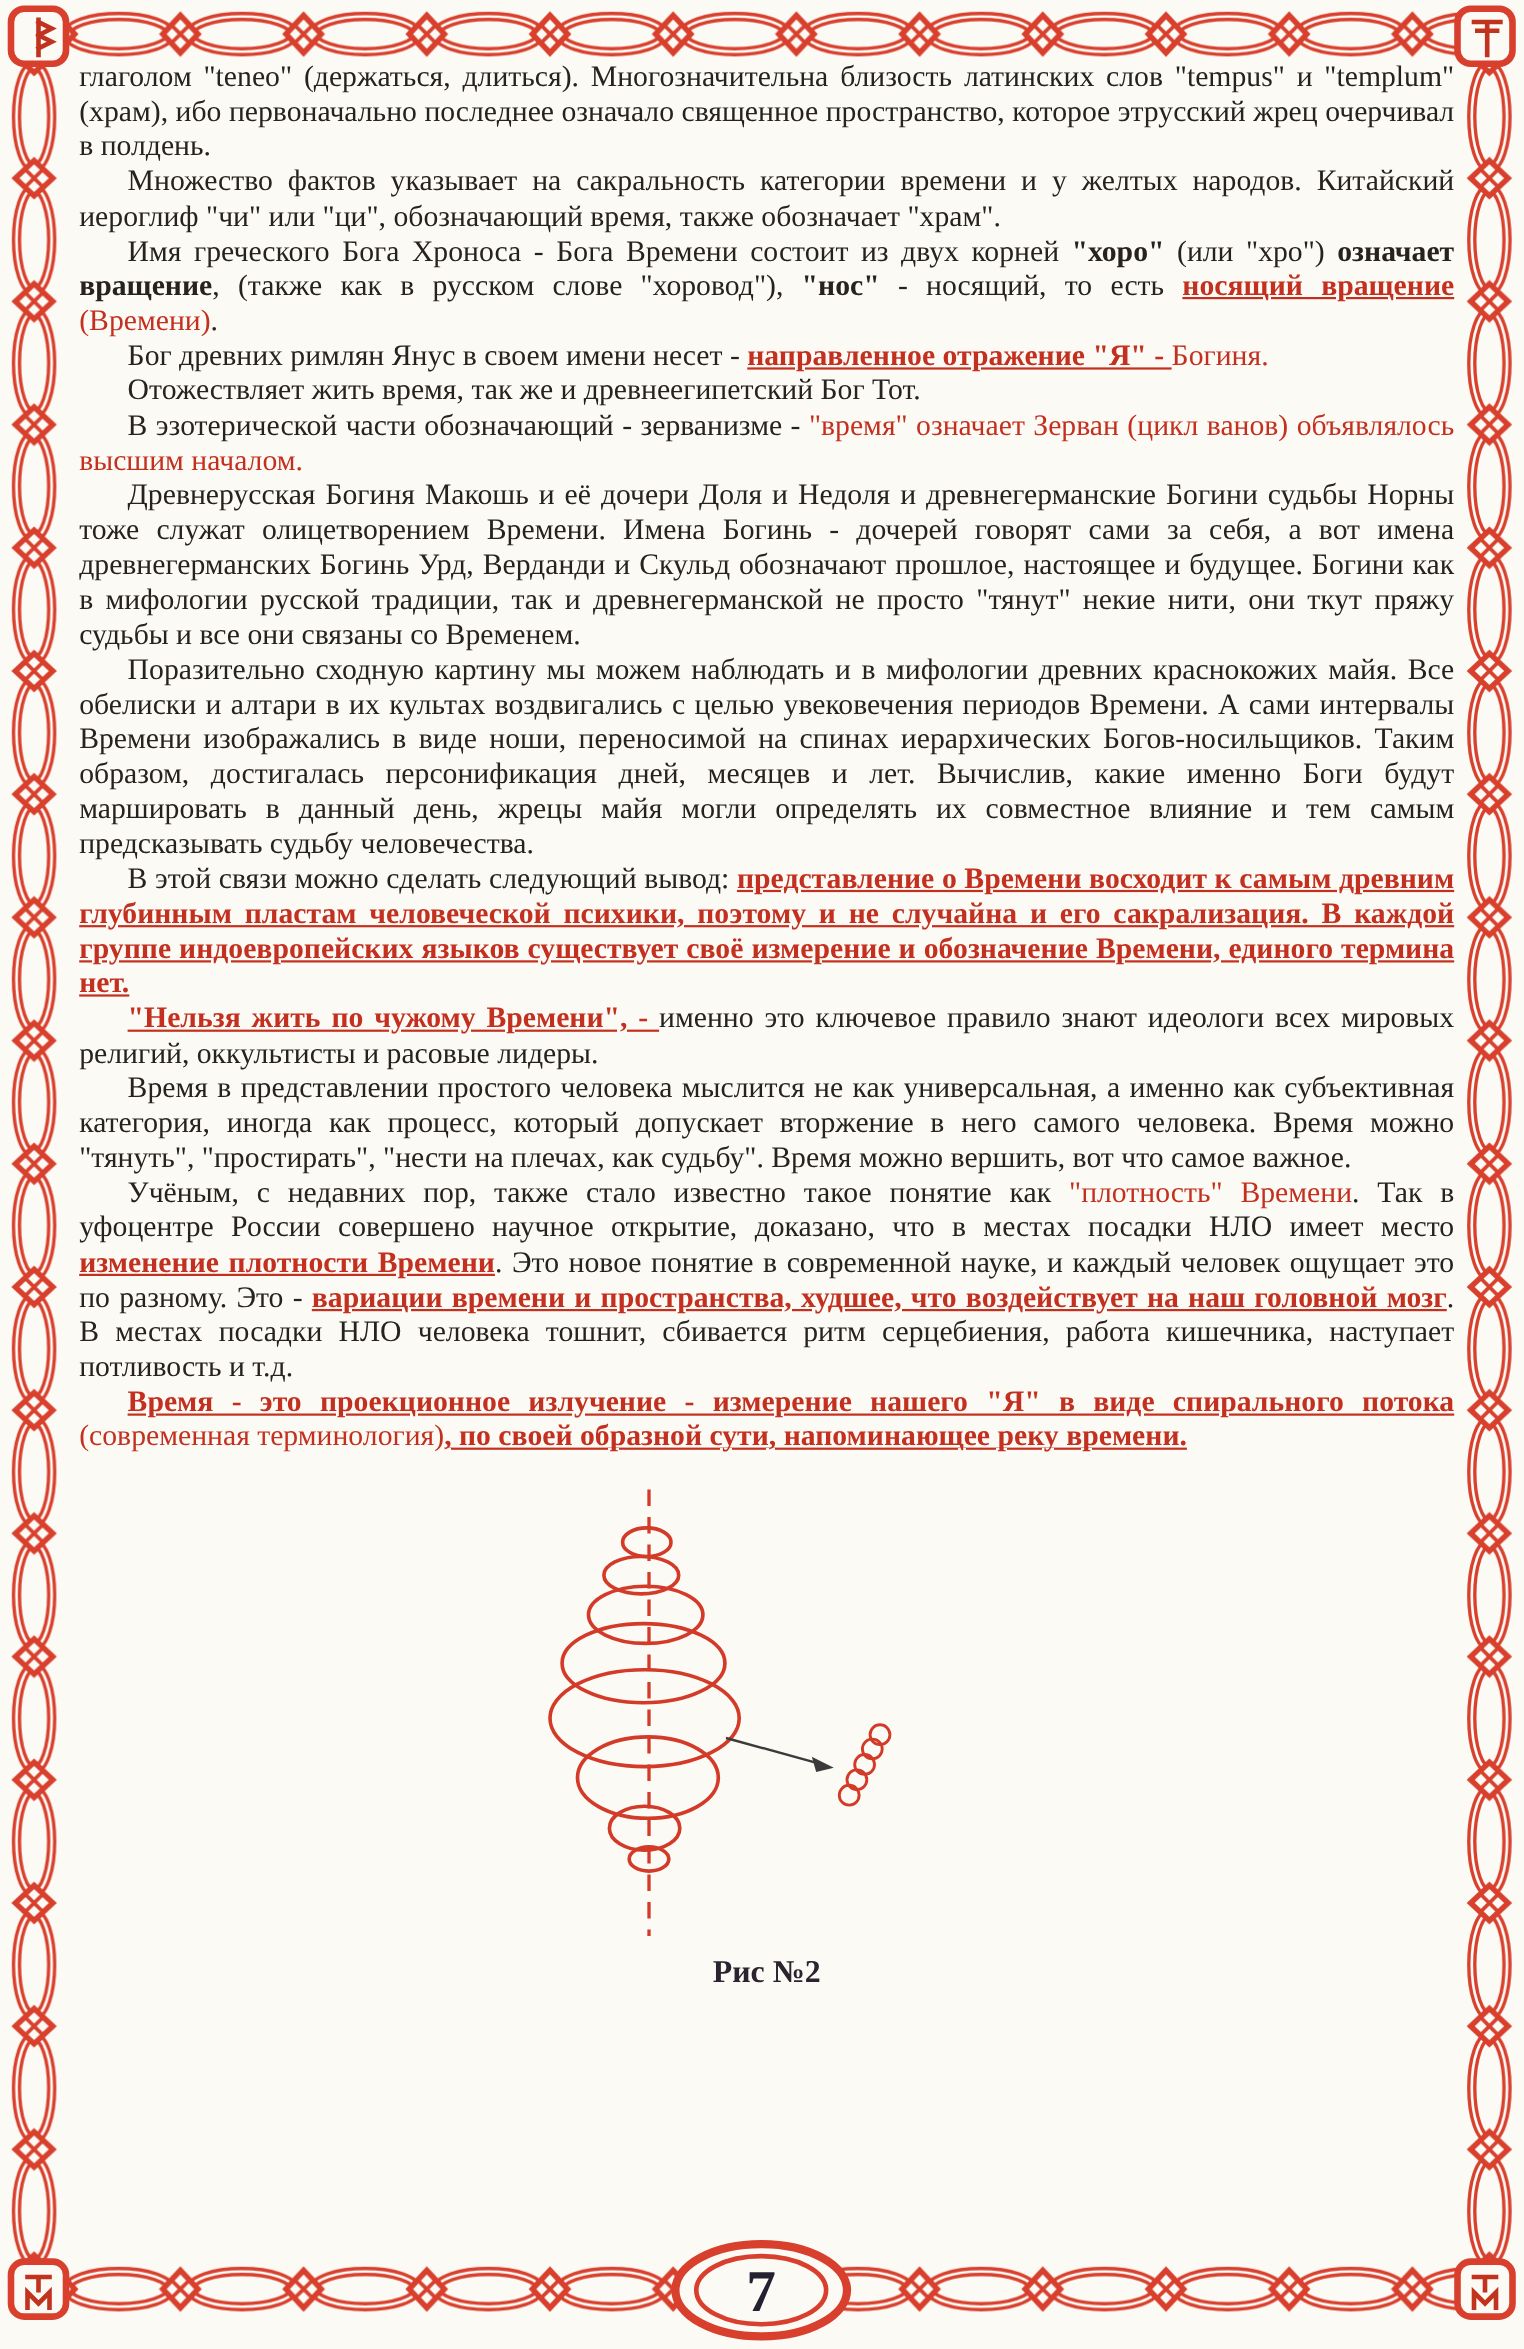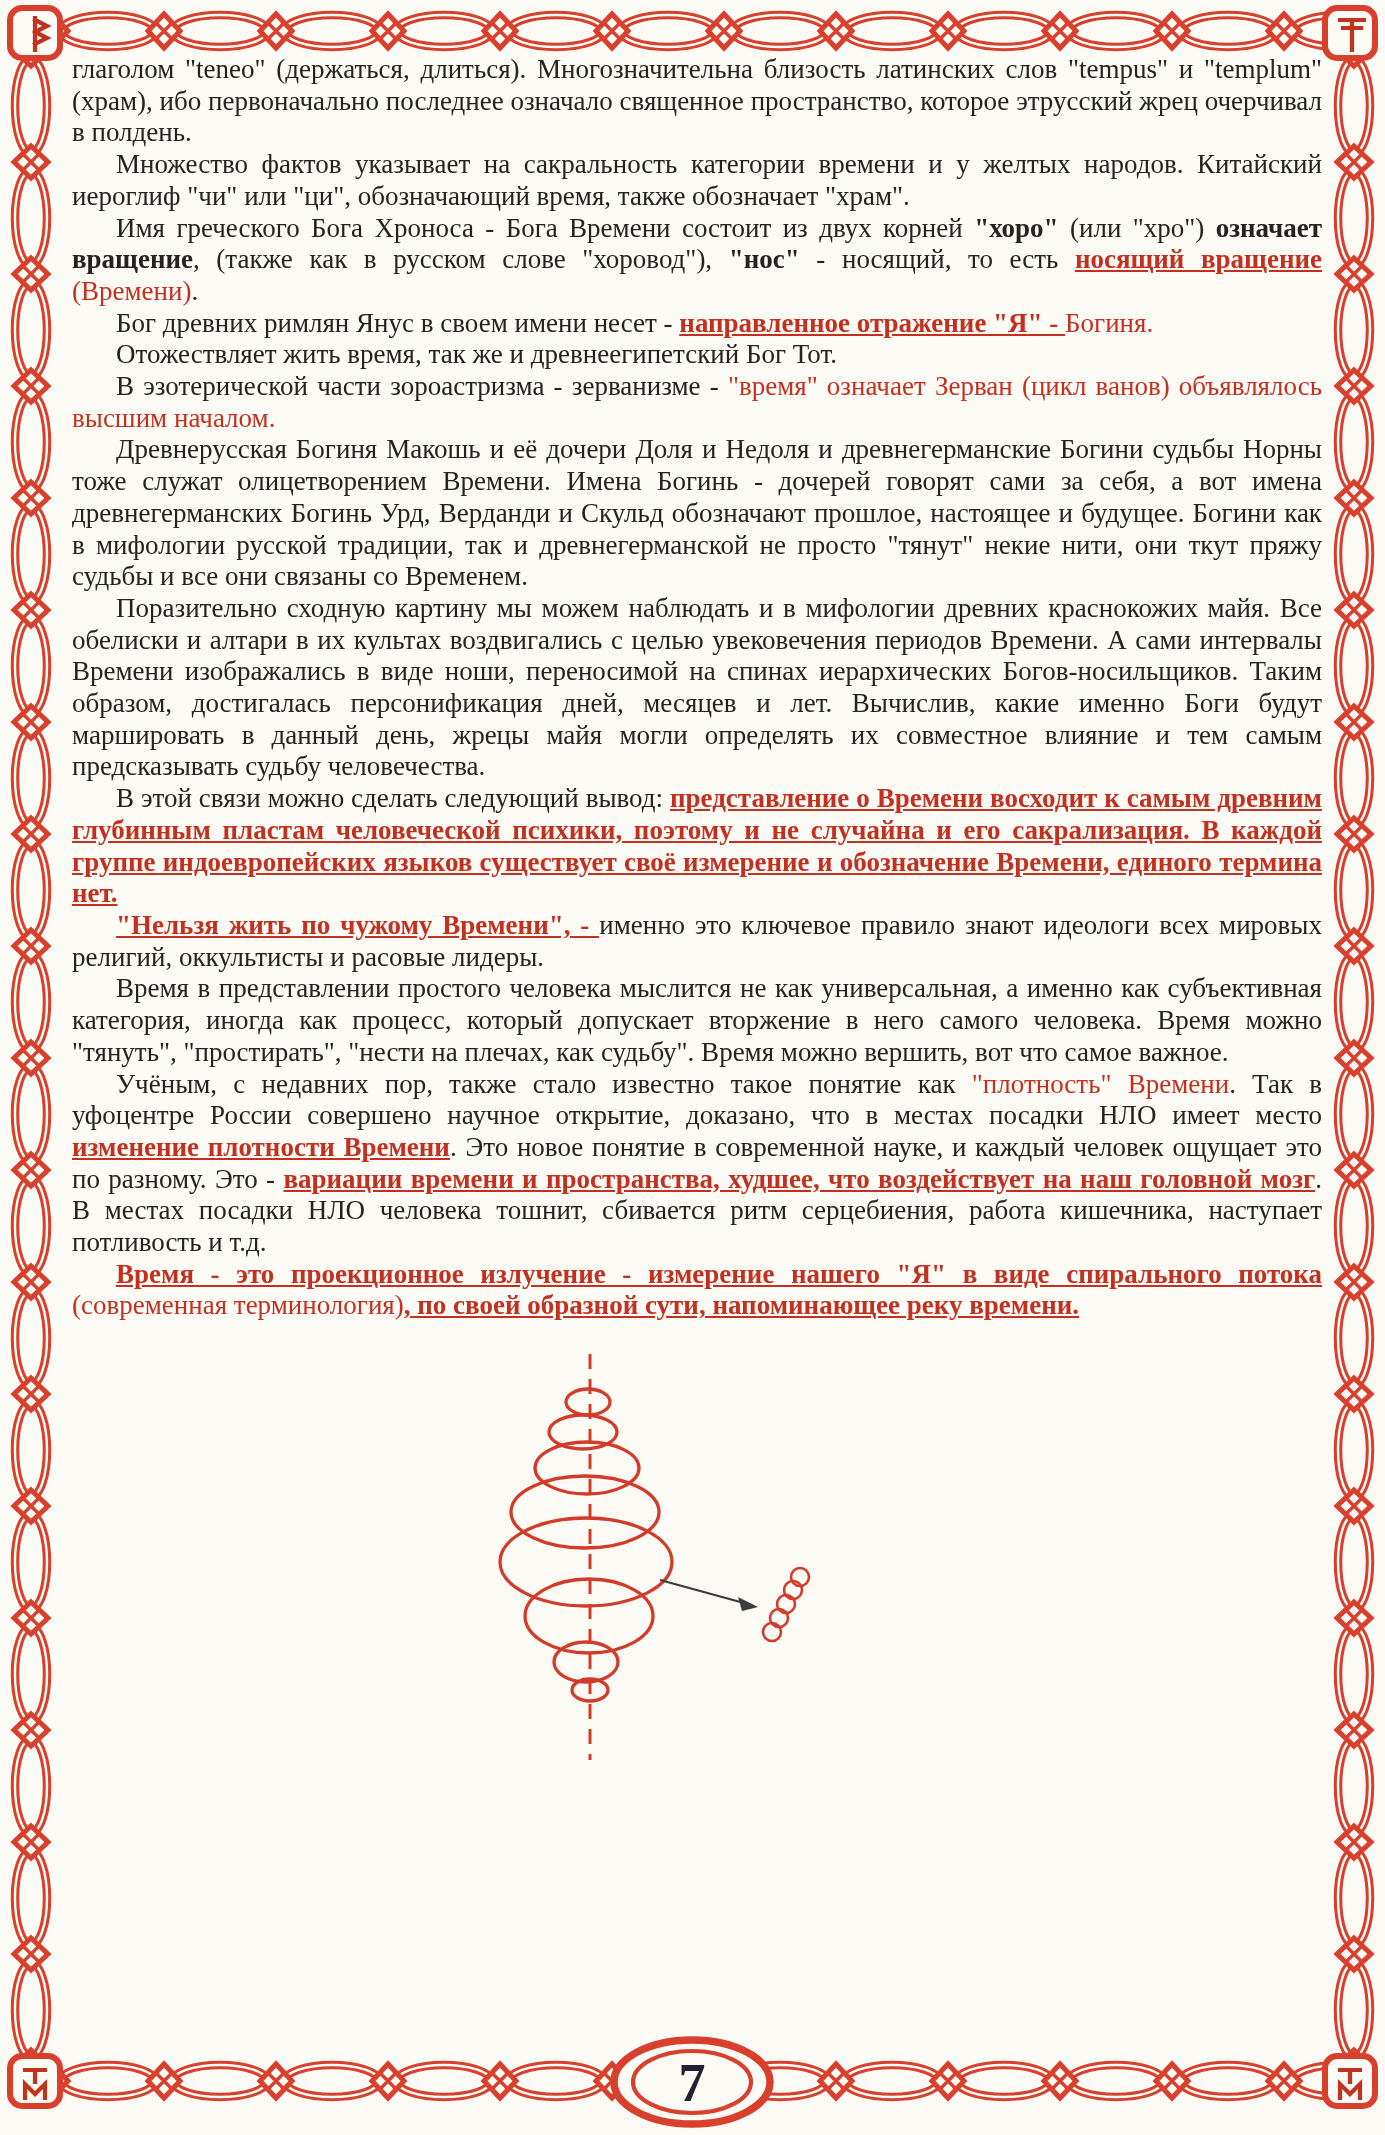--- a/index.html
+++ b/index.html
@@ -109,21 +109,21 @@
     <text class="pagenum" x="692" y="2101" text-anchor="middle">7</text>
   </g>
 </svg>
 
 <div class="text-block">
   <p class="noindent"><span class="s-n">глаголом "teneo" (</span><span class="s-i">держаться, длиться</span><span class="s-n">). Многозначительна близость латинских слов "tempus" и "templum" (</span><span class="s-i">храм</span><span class="s-n">), ибо первоначально последнее означало священное пространство, которое этрусский жрец очерчивал в полдень.</span></p>
   <p><span class="s-n">Множество фактов указывает на сакральность категории времени и у желтых народов. Китайский иероглиф "чи" или "ци", обозначающий время, также обозначает "храм".</span></p>
   <p><span class="s-n">Имя греческого Бога Хроноса - Бога Времени состоит из двух корней </span><span class="s-b">"хоро"</span><span class="s-n"> (</span><span class="s-i">или "хро"</span><span class="s-n">) </span><span class="s-b">означает вращение</span><span class="s-n">, (</span><span class="s-i">также как в русском слове "хоровод"</span><span class="s-n">), </span><span class="s-b">"нос"</span><span class="s-n"> - носящий, то есть </span><span class="s-rb">носящий вращение</span><span class="s-r"> (</span><span class="s-ri">Времени</span><span class="s-r">)</span><span class="s-n">.</span></p>
   <p><span class="s-n">Бог древних римлян Янус в своем имени несет - </span><span class="s-rb">направленное отражение "Я" - </span><span class="s-r">Богиня.</span></p>
   <p><span class="s-n">Отожествляет жить время, так же и древнеегипетский Бог Тот.</span></p>
-  <p><span class="s-n">В эзотерической части зороастризма - зерванизме - </span><span class="s-r">"время" означает Зерван (</span><span class="s-ri">цикл ванов</span><span class="s-r">) объявлялось высшим началом.</span></p>
+  <p><span class="s-n">В эзотерической части обозначающий - зерванизме - </span><span class="s-r">"время" означает Зерван (</span><span class="s-ri">цикл ванов</span><span class="s-r">) объявлялось высшим началом.</span></p>
   <p><span class="s-n">Древнерусская Богиня Макошь и её дочери Доля и Недоля и древнегерманские Богини судьбы Норны тоже служат олицетворением Времени. Имена Богинь - дочерей говорят сами за себя, а вот имена древнегерманских Богинь Урд, Верданди и Скульд обозначают прошлое, настоящее и будущее. Богини как в мифологии русской традиции, так и древнегерманской не просто "тянут" некие нити, они ткут пряжу судьбы и все они связаны со Временем.</span></p>
   <p><span class="s-n">Поразительно сходную картину мы можем наблюдать и в мифологии древних краснокожих майя. Все обелиски и алтари в их культах воздвигались с целью увековечения периодов Времени. А сами интервалы Времени изображались в виде ноши, переносимой на спинах иерархических Богов-носильщиков. Таким образом, достигалась персонификация дней, месяцев и лет. Вычислив, какие именно Боги будут маршировать в данный день, жрецы майя могли определять их совместное влияние и тем самым предсказывать судьбу человечества.</span></p>
   <p><span class="s-n">В этой связи можно сделать следующий вывод: </span><span class="s-rb">представление о Времени восходит к самым древним глубинным пластам человеческой психики, поэтому и не случайна и его сакрализация. В каждой группе индоевропейских языков существует своё измерение и обозначение Времени, единого термина нет.</span></p>
   <p><span class="s-rb">"Нельзя жить по чужому Времени", - </span><span class="s-n">именно это ключевое правило знают идеологи всех мировых религий, оккультисты и расовые лидеры.</span></p>
   <p><span class="s-n">Время в представлении простого человека мыслится не как универсальная, а именно как субъективная категория, иногда как процесс, который допускает вторжение в него самого человека. Время можно "тянуть", "простирать", "нести на плечах, как судьбу". Время можно вершить, вот что самое важное.</span></p>
   <p><span class="s-n">Учёным, с недавних пор, также стало известно такое понятие как </span><span class="s-r">"плотность" Времени</span><span class="s-n">. Так в уфоцентре России совершено научное открытие, доказано, что в местах посадки НЛО имеет место </span><span class="s-rb">изменение плотности Времени</span><span class="s-n">. Это новое понятие в современной науке, и каждый человек ощущает это по разному. Это - </span><span class="s-rb">вариации времени и пространства, худшее, что воздействует на наш головной мозг</span><span class="s-n">. В местах посадки НЛО человека тошнит, сбивается ритм серцебиения, работа кишечника, наступает потливость и т.д.</span></p>
   <p><span class="s-rb">Время - это проекционное излучение - измерение нашего "Я" в виде спирального потока </span><span class="s-ri">(современная терминология)</span><span class="s-rb">, по своей образной сути, напоминающее реку времени.</span></p>
 
   
   <svg class="figure" viewBox="0 0 560 428">
@@ -144,13 +144,14 @@
     </g>
     <g>
       <circle class="minicoil" cx="432" cy="292" r="9"></circle>
       <circle class="minicoil" cx="439" cy="278" r="9"></circle>
       <circle class="minicoil" cx="446" cy="264" r="9"></circle>
       <circle class="minicoil" cx="453" cy="250" r="9"></circle>
       <circle class="minicoil" cx="460" cy="237" r="9"></circle>
     </g>
   </svg>
 
+  <div class="cap">Рис №2</div>
 </div>
 
 </body></html>

